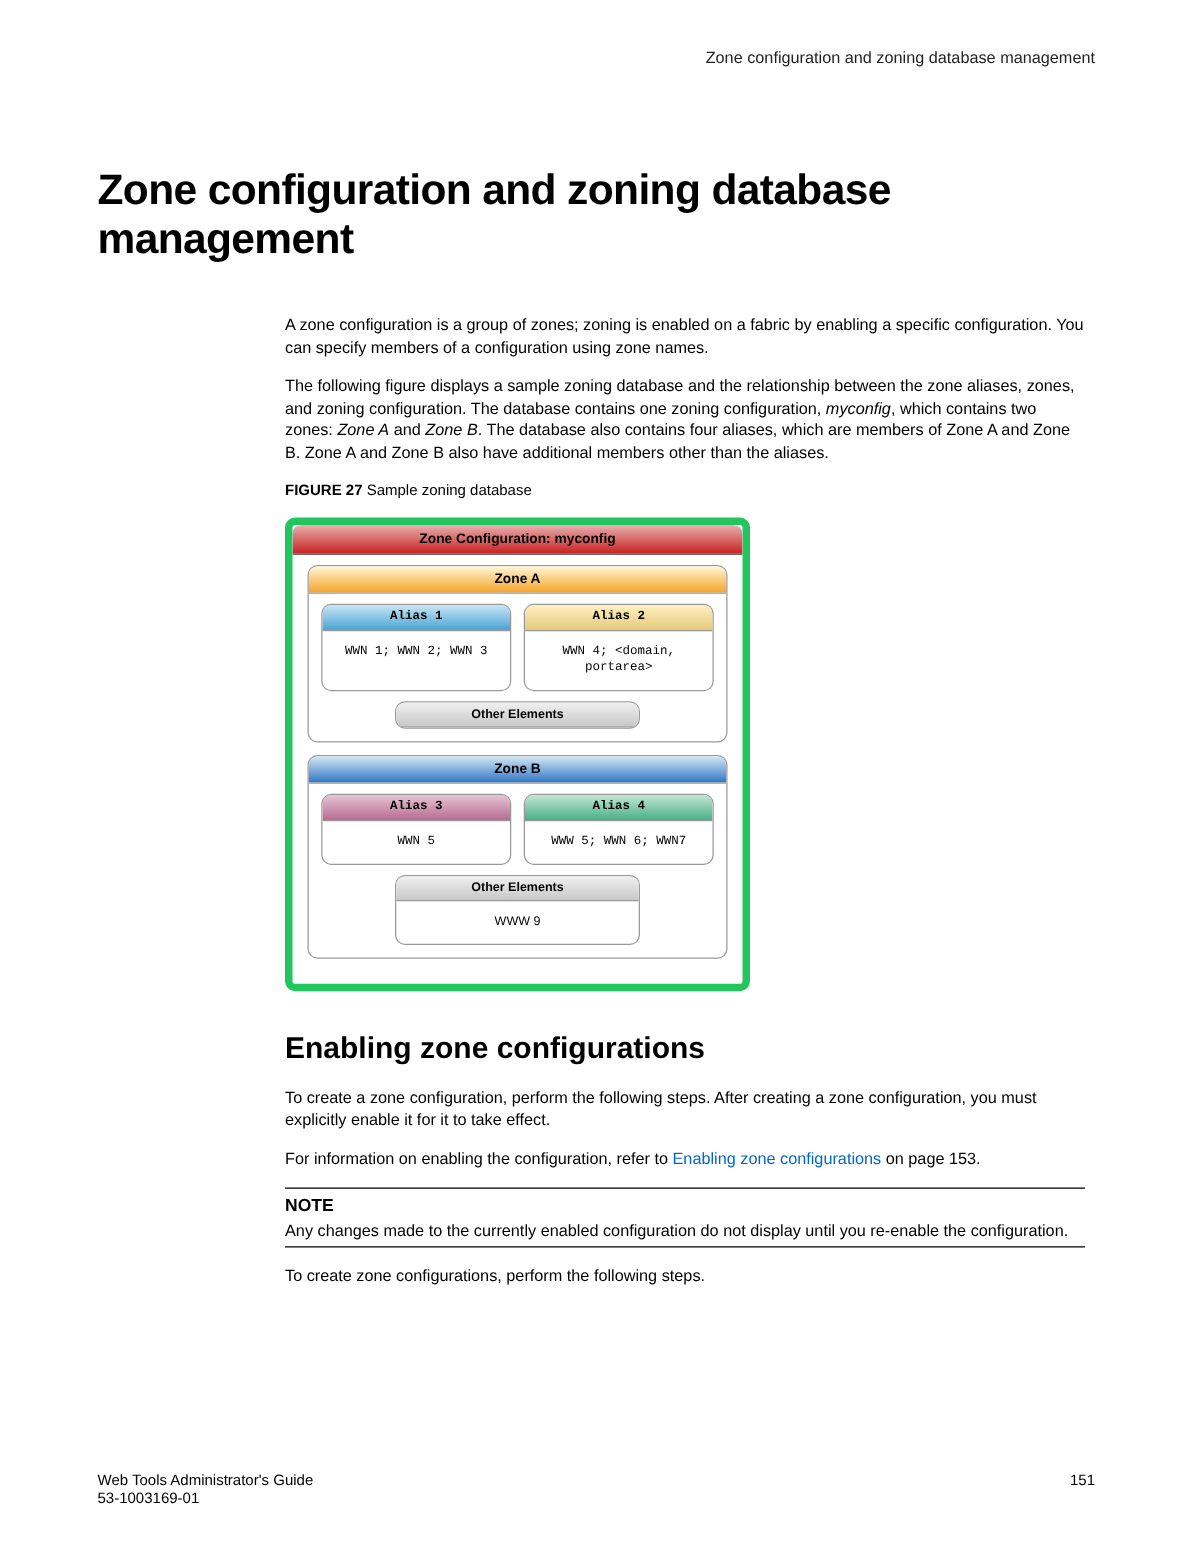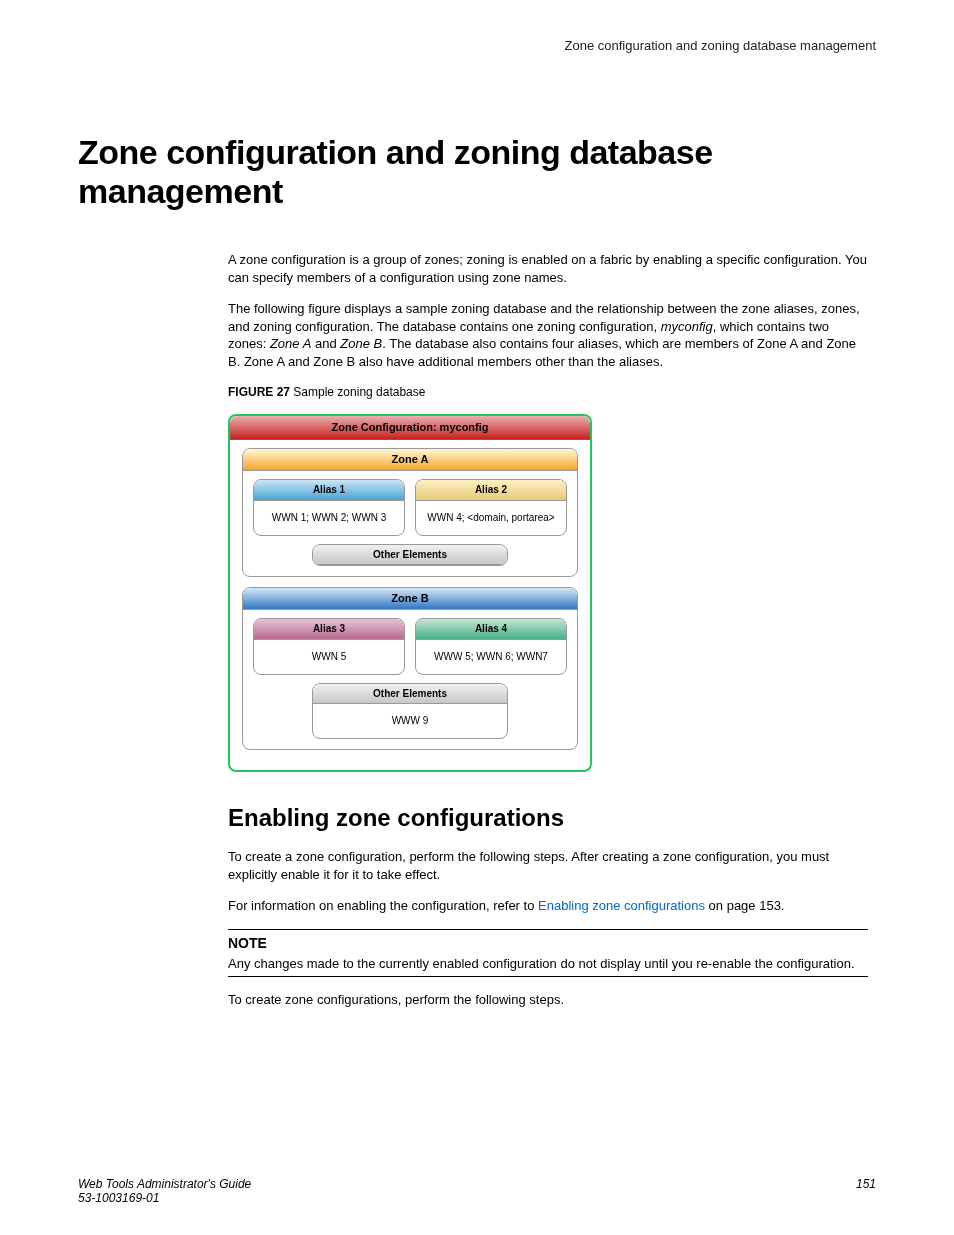--- a/index.html
+++ b/index.html
@@ -52,21 +52,21 @@
   }
   .link { color: #0066cc; text-decoration: none; }
   hr.note-rule { border: none; border-top: 1px solid #000; margin: 14px 0 4px 0; }
   .note-heading { font-weight: bold; font-size: 14px; }
   .note-body { font-size: 13px; margin: 2px 0 4px 0; }
   hr.note-rule-end { border: none; border-top: 1px solid #000; margin: 4px 0 14px 0; }
 
   
   .diagram {
     width: 360px;
-    border: 2px solid #22c55e;
+    border: 6px solid #22c55e;
     border-radius: 8px;
     background: #fff;
     font-family: Arial, sans-serif;
     font-size: 11px;
     margin-bottom: 6px;
   }
   .config-header {
     background: linear-gradient(to bottom, #e8b0b0 0%, #c82020 100%);
     color: #000;
     font-weight: bold;
@@ -94,21 +94,21 @@
     border-bottom: 1px solid #999;
   }
   .zone-b-hdr {
     background: linear-gradient(to bottom, #d4e8f6 0%, #3276c4 100%);
     text-align: center;
     font-weight: bold;
     font-size: 11px;
     padding: 3px 0;
     border-bottom: 1px solid #999;
   }
-  .alias-row { display: flex; gap: 10px; padding: 8px 10px 4px 10px; }
+  .alias-row { display: flex; gap: 10px; padding: 8px 10px 4px 10px; font-family: Liberation Mono, monospace; }
   .alias-box {
     flex: 1;
     border: 1px solid #999;
     border-radius: 8px;
     overflow: hidden;
     background: #fff;
   }
   .alias-hdr {
     text-align: center;
     font-weight: bold;
@@ -141,21 +141,20 @@
     padding: 3px 0;
     border-bottom: 1px solid #999;
   }
   .footer {
     position: absolute;
     bottom: 30px;
     left: 78px;
     right: 78px;
     display: flex;
     justify-content: space-between;
-    font-style: italic;
     font-size: 12px;
   }
   .footer .left { text-align: left; }
   .footer .right { text-align: left; }
 </style>
 </head>
 <body>
 
 <div class="page">
   <div class="running-header">Zone configuration and zoning database management</div>

